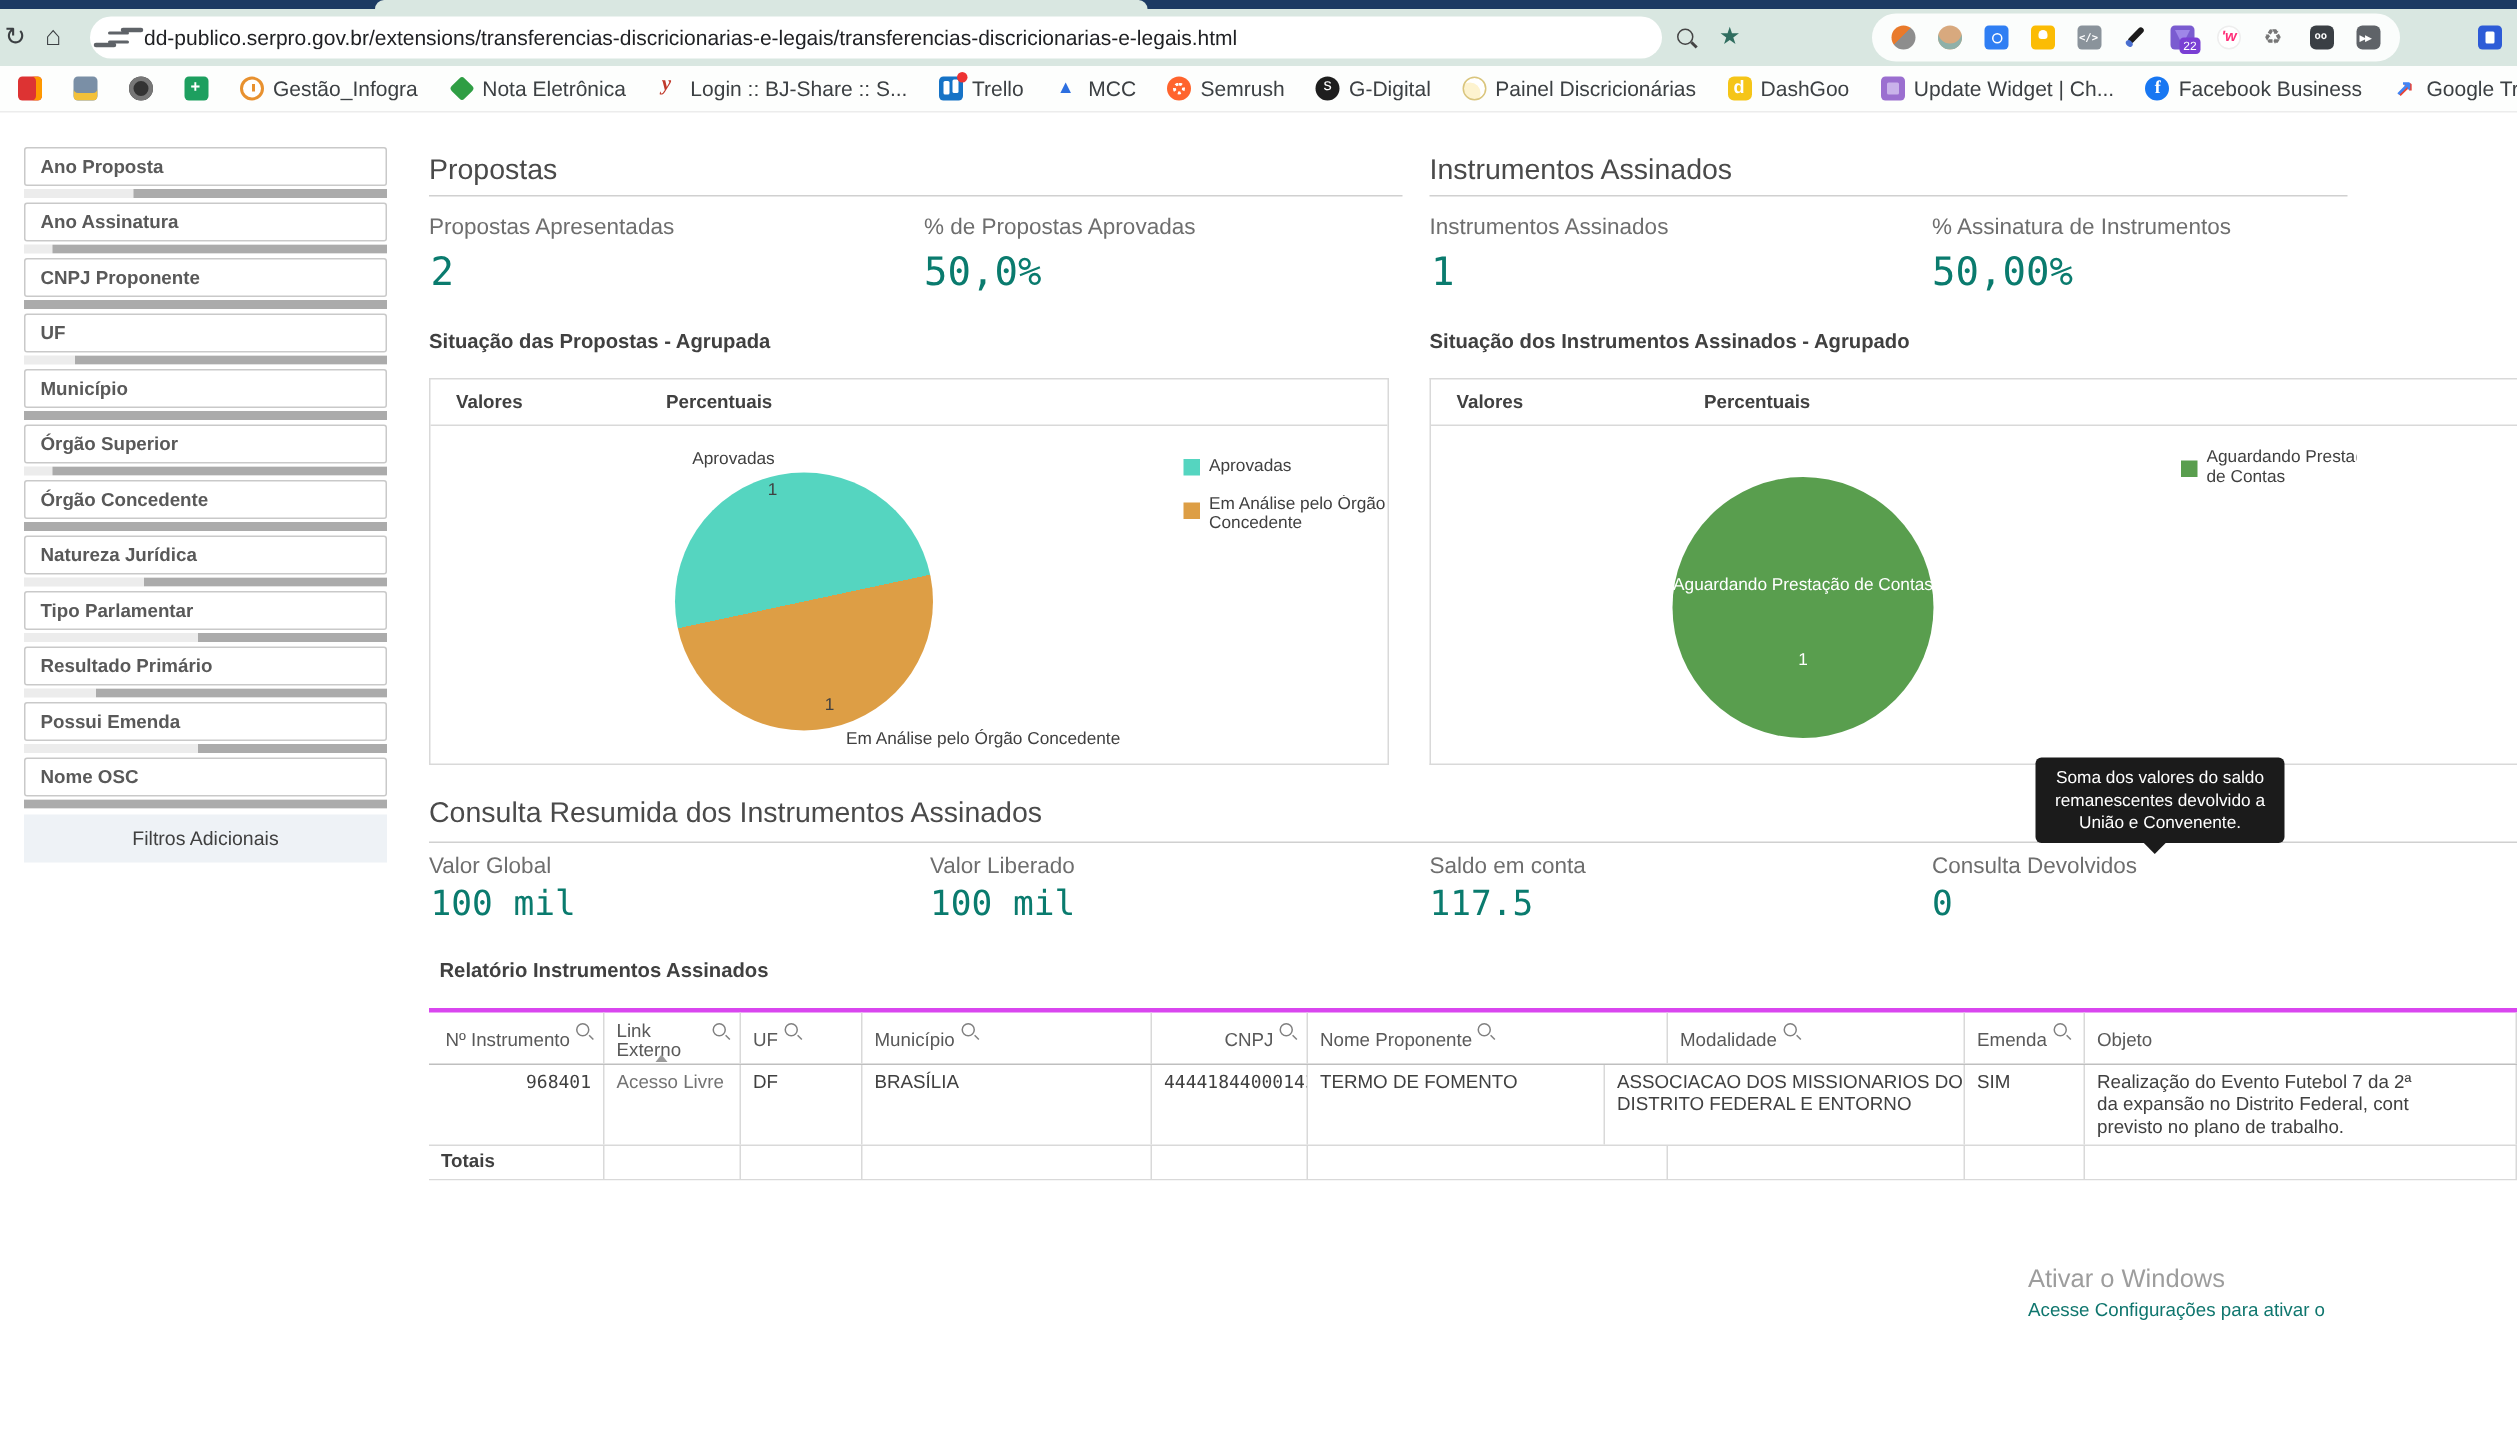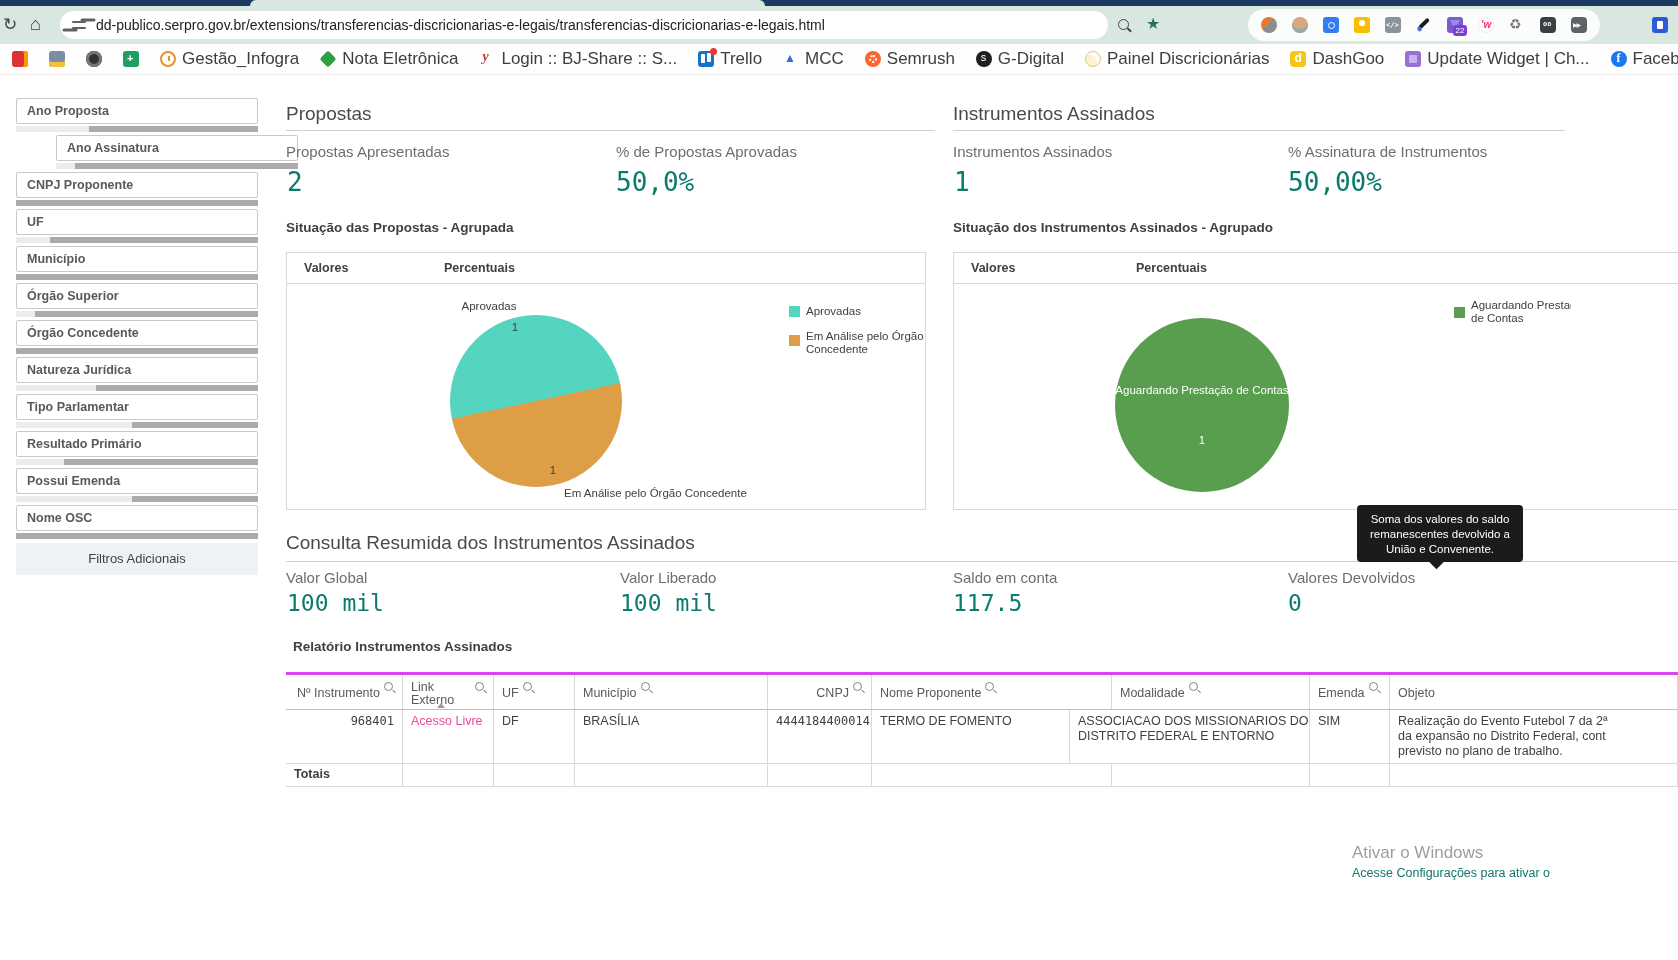--- a/index.html
+++ b/index.html
@@ -42,21 +42,21 @@
   .wave-ext-icon::before{content:"'w";position:absolute;left:2px;top:1px;font:bold italic 10px "Liberation Sans",sans-serif;color:#ff2d78;}
   .recycle-ext-icon::before{content:"♻";position:absolute;left:0;top:-1px;font-size:14px;color:#767676;}
   .robot-ext-icon{border-radius:4px;background:#3a3f44;}
   .robot-ext-icon::before{content:"oo";position:absolute;left:3px;top:3px;font:bold 7px "DejaVu Sans Mono",monospace;color:#fff;}
   .forward-ext-icon{border-radius:4px;background:#5f6368;}
   .forward-ext-icon::before{content:"▶▶";position:absolute;left:2px;top:4px;font-size:6px;color:#fff;letter-spacing:-1px;}
   .blue-partial-ext-icon{position:absolute;left:1652px;top:11px;width:16px;height:16px;background:#2d5bd7;border-radius:3px;}
   .blue-partial-ext-icon::before{content:"";position:absolute;left:5px;top:4px;width:6px;height:8px;background:#fff;border-radius:1px;}
   
   .bookmarks{position:absolute;left:0;top:44px;width:1678px;height:31px;background:#fdfefd;border-bottom:1px solid #ececec;
-             display:flex;align-items:center;gap:21px;padding-left:12px;box-sizing:border-box;font-size:17px;color:#3c4043;text-align:right;}
+             display:flex;align-items:center;gap:21px;padding-left:12px;box-sizing:border-box;font-size:14px;color:#3c4043;text-align:right;}
   .bm{display:flex;align-items:center;gap:6px;white-space:nowrap;cursor:pointer;flex:none;}
   .bm-ic{width:16px;height:16px;position:relative;flex:none;display:inline-block;}
   .bm-lb{white-space:nowrap;}
   .red-app-icon{background:#d33;border-radius:3px;box-shadow:inset -4px 0 0 #f90;}
   .blue-tool-icon{background:#7a8fa6;border-radius:3px;box-shadow:inset 0 -5px 0 #f3c13a;}
   .dark-wheel-icon{background:#333;border-radius:50%;box-shadow:inset 0 0 0 3px #777;}
   .green-sheet-icon{background:#1d9f5f;border-radius:3px;}
   .green-sheet-icon::before{content:"+";position:absolute;left:4px;top:1px;color:#fff;font-weight:bold;font-size:11px;}
   .clock-icon{border:2px solid #e8912f;border-radius:50%;box-sizing:border-box;background:#fff;}
   .clock-icon::before{content:"";position:absolute;left:6px;top:3px;width:1.5px;height:5px;background:#e8912f;}
@@ -117,21 +117,21 @@
   .th-lb{white-space:normal;line-height:13px;}
   .mag-ic{position:relative;width:12px;height:12px;flex:none;align-self:flex-start;margin-top:4px;}
   .mag-ic::before{content:"";position:absolute;left:0;top:0;width:7px;height:7px;border:1.4px solid #808080;border-radius:50%;}
   .mag-ic::after{content:"";position:absolute;left:8px;top:9px;width:4px;height:1.4px;background:#808080;transform:rotate(45deg);}
   .sort-asc{position:absolute;bottom:1px;left:34px;width:0;height:0;border-left:4px solid transparent;border-right:4px solid transparent;border-bottom:5px solid #9a9a9a;}
   .tr{display:flex;border-bottom:1px solid #d9d9d9;}
   .td{box-sizing:border-box;border-right:1px solid #d9d9d9;padding:4px 8px;font-size:12.5px;color:#404040;line-height:15px;flex:none;overflow:hidden;}
   .td.right{text-align:right;}
   .td.mono{font-family:"DejaVu Sans Mono",monospace;font-size:12px;}
   .td .line{white-space:nowrap;}
-  .td.link{color:#ec4899;cursor:pointer;}
+  .td.link{color:#737373;cursor:pointer;}
   .totals .td{height:22px;padding-top:3px;}
   .totals-lb{font-weight:bold;}
   
   .wm1{position:absolute;left:1352px;top:843px;font-size:17px;color:#9d9d9d;white-space:nowrap;}
   .wm2{position:absolute;left:1352px;top:866px;font-size:12.5px;color:#0f766e;white-space:nowrap;}
 </style>
 </head>
 <body>
 
 <div class="screen">
@@ -240,21 +240,21 @@
   <div>
     <div class="more-filters">Filtros Adicionais</div>
   <div class="filter" style="top: 98px;">
         <div class="fbox">
           <span class="flabel">Ano Proposta</span>
         </div>
         <div class="fscroll">
           <div class="fthumb" style="left: 30%; width: 70%;"></div>
         </div>
       </div>
-      <div class="filter" style="top: 135px; margin-left: 40px;">
+      <div class="filter" style="top: 135px;">
         <div class="fbox">
           <span class="flabel">Ano Assinatura</span>
         </div>
         <div class="fscroll">
           <div class="fthumb" style="left: 8%; width: 92%;"></div>
         </div>
       </div>
       <div class="filter" style="top: 172px;">
         <div class="fbox">
           <span class="flabel">CNPJ Proponente</span>
@@ -382,21 +382,21 @@
   </div>
 
   <div class="sec-title" style="left:286px;top:532px;">Consulta Resumida dos Instrumentos Assinados</div>
   <div class="rule" style="left:286px;top:561px;width:1392px;"></div>
   <div class="kpi-label" style="left:286px;top:569px;">Valor Global</div>
   <div class="kpi-value small" style="left:287px;top:590px;">100 mil</div>
   <div class="kpi-label" style="left:620px;top:569px;">Valor Liberado</div>
   <div class="kpi-value small" style="left:620px;top:590px;">100 mil</div>
   <div class="kpi-label" style="left:953px;top:569px;">Saldo em conta</div>
   <div class="kpi-value small" style="left:953px;top:590px;">117.5</div>
-  <div class="kpi-label" style="left:1288px;top:569px;">Valores Devolvidos</div>
+  <div class="kpi-label" style="left:1288px;top:569px;">Consulta Devolvidos</div>
   <div class="kpi-value small" style="left:1288px;top:590px;">0</div>
 
   <div class="tooltip-caret"></div>
   <div class="tooltip">
     <div>Soma dos valores do saldo</div>
     <div>remanescentes devolvido a</div>
     <div>União e Convenente.</div>
   </div>
 
   <div class="sub-title" style="left:293px;top:639px;">Relatório Instrumentos Assinados</div>

